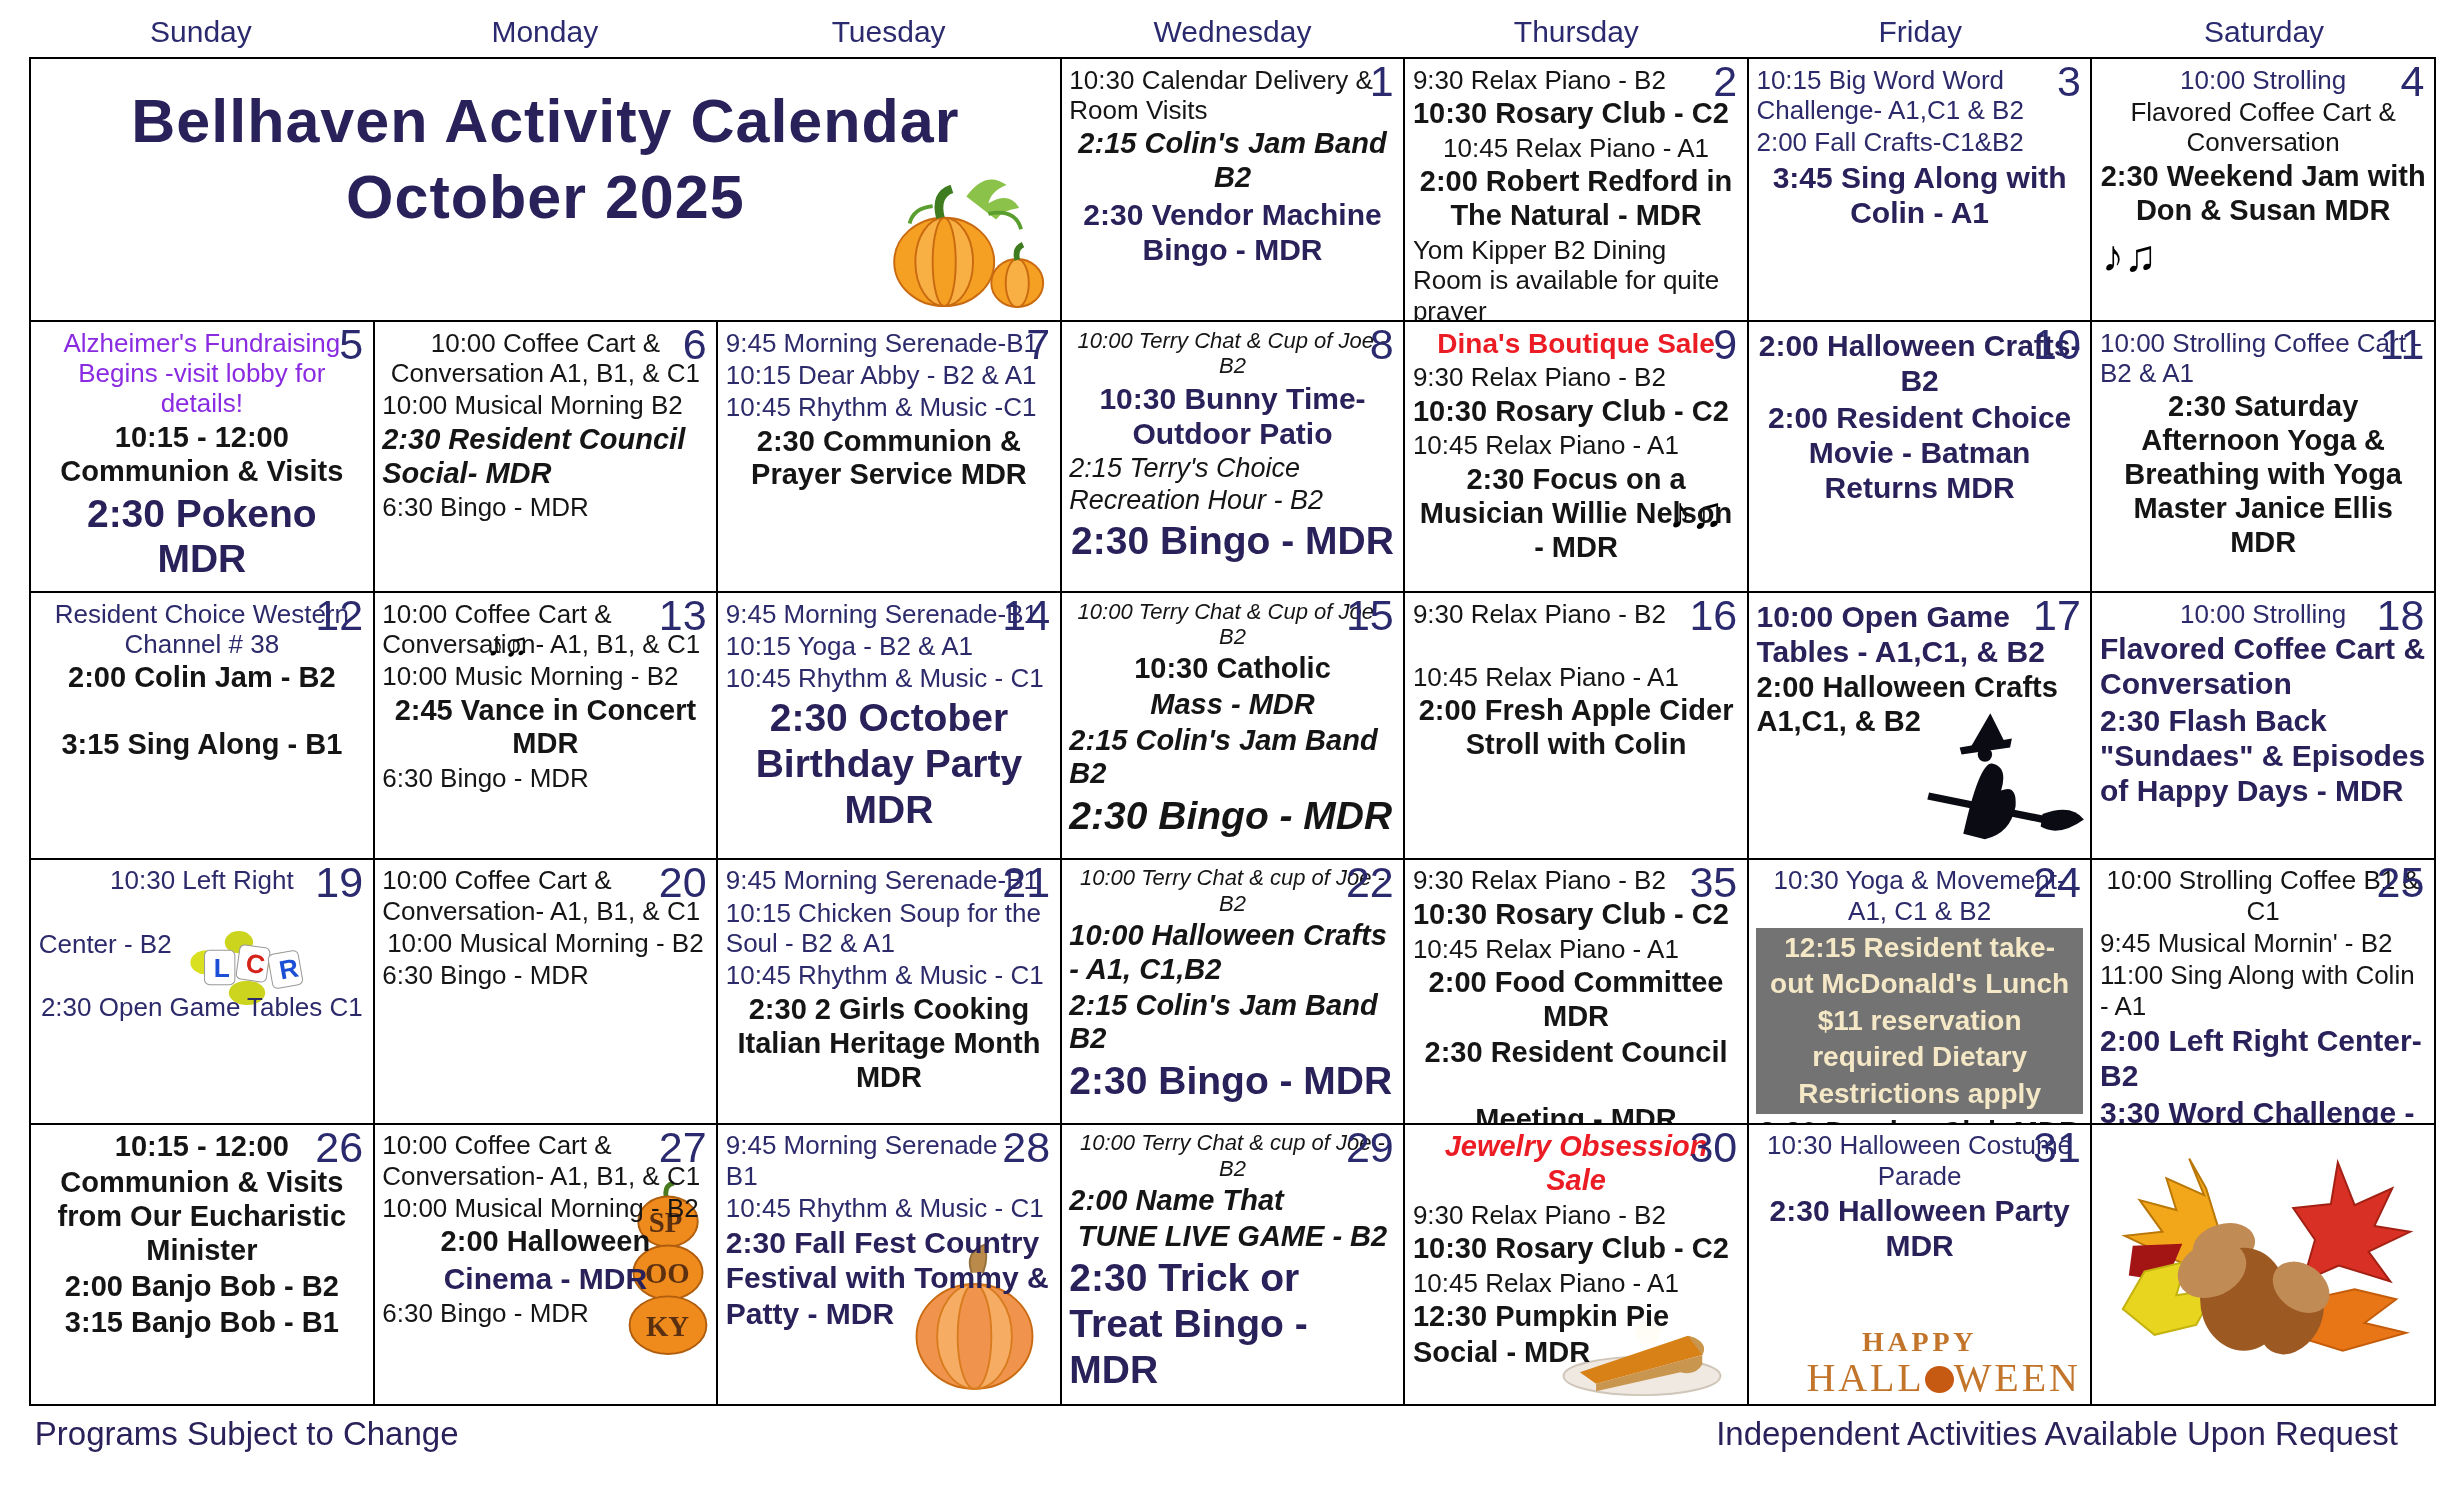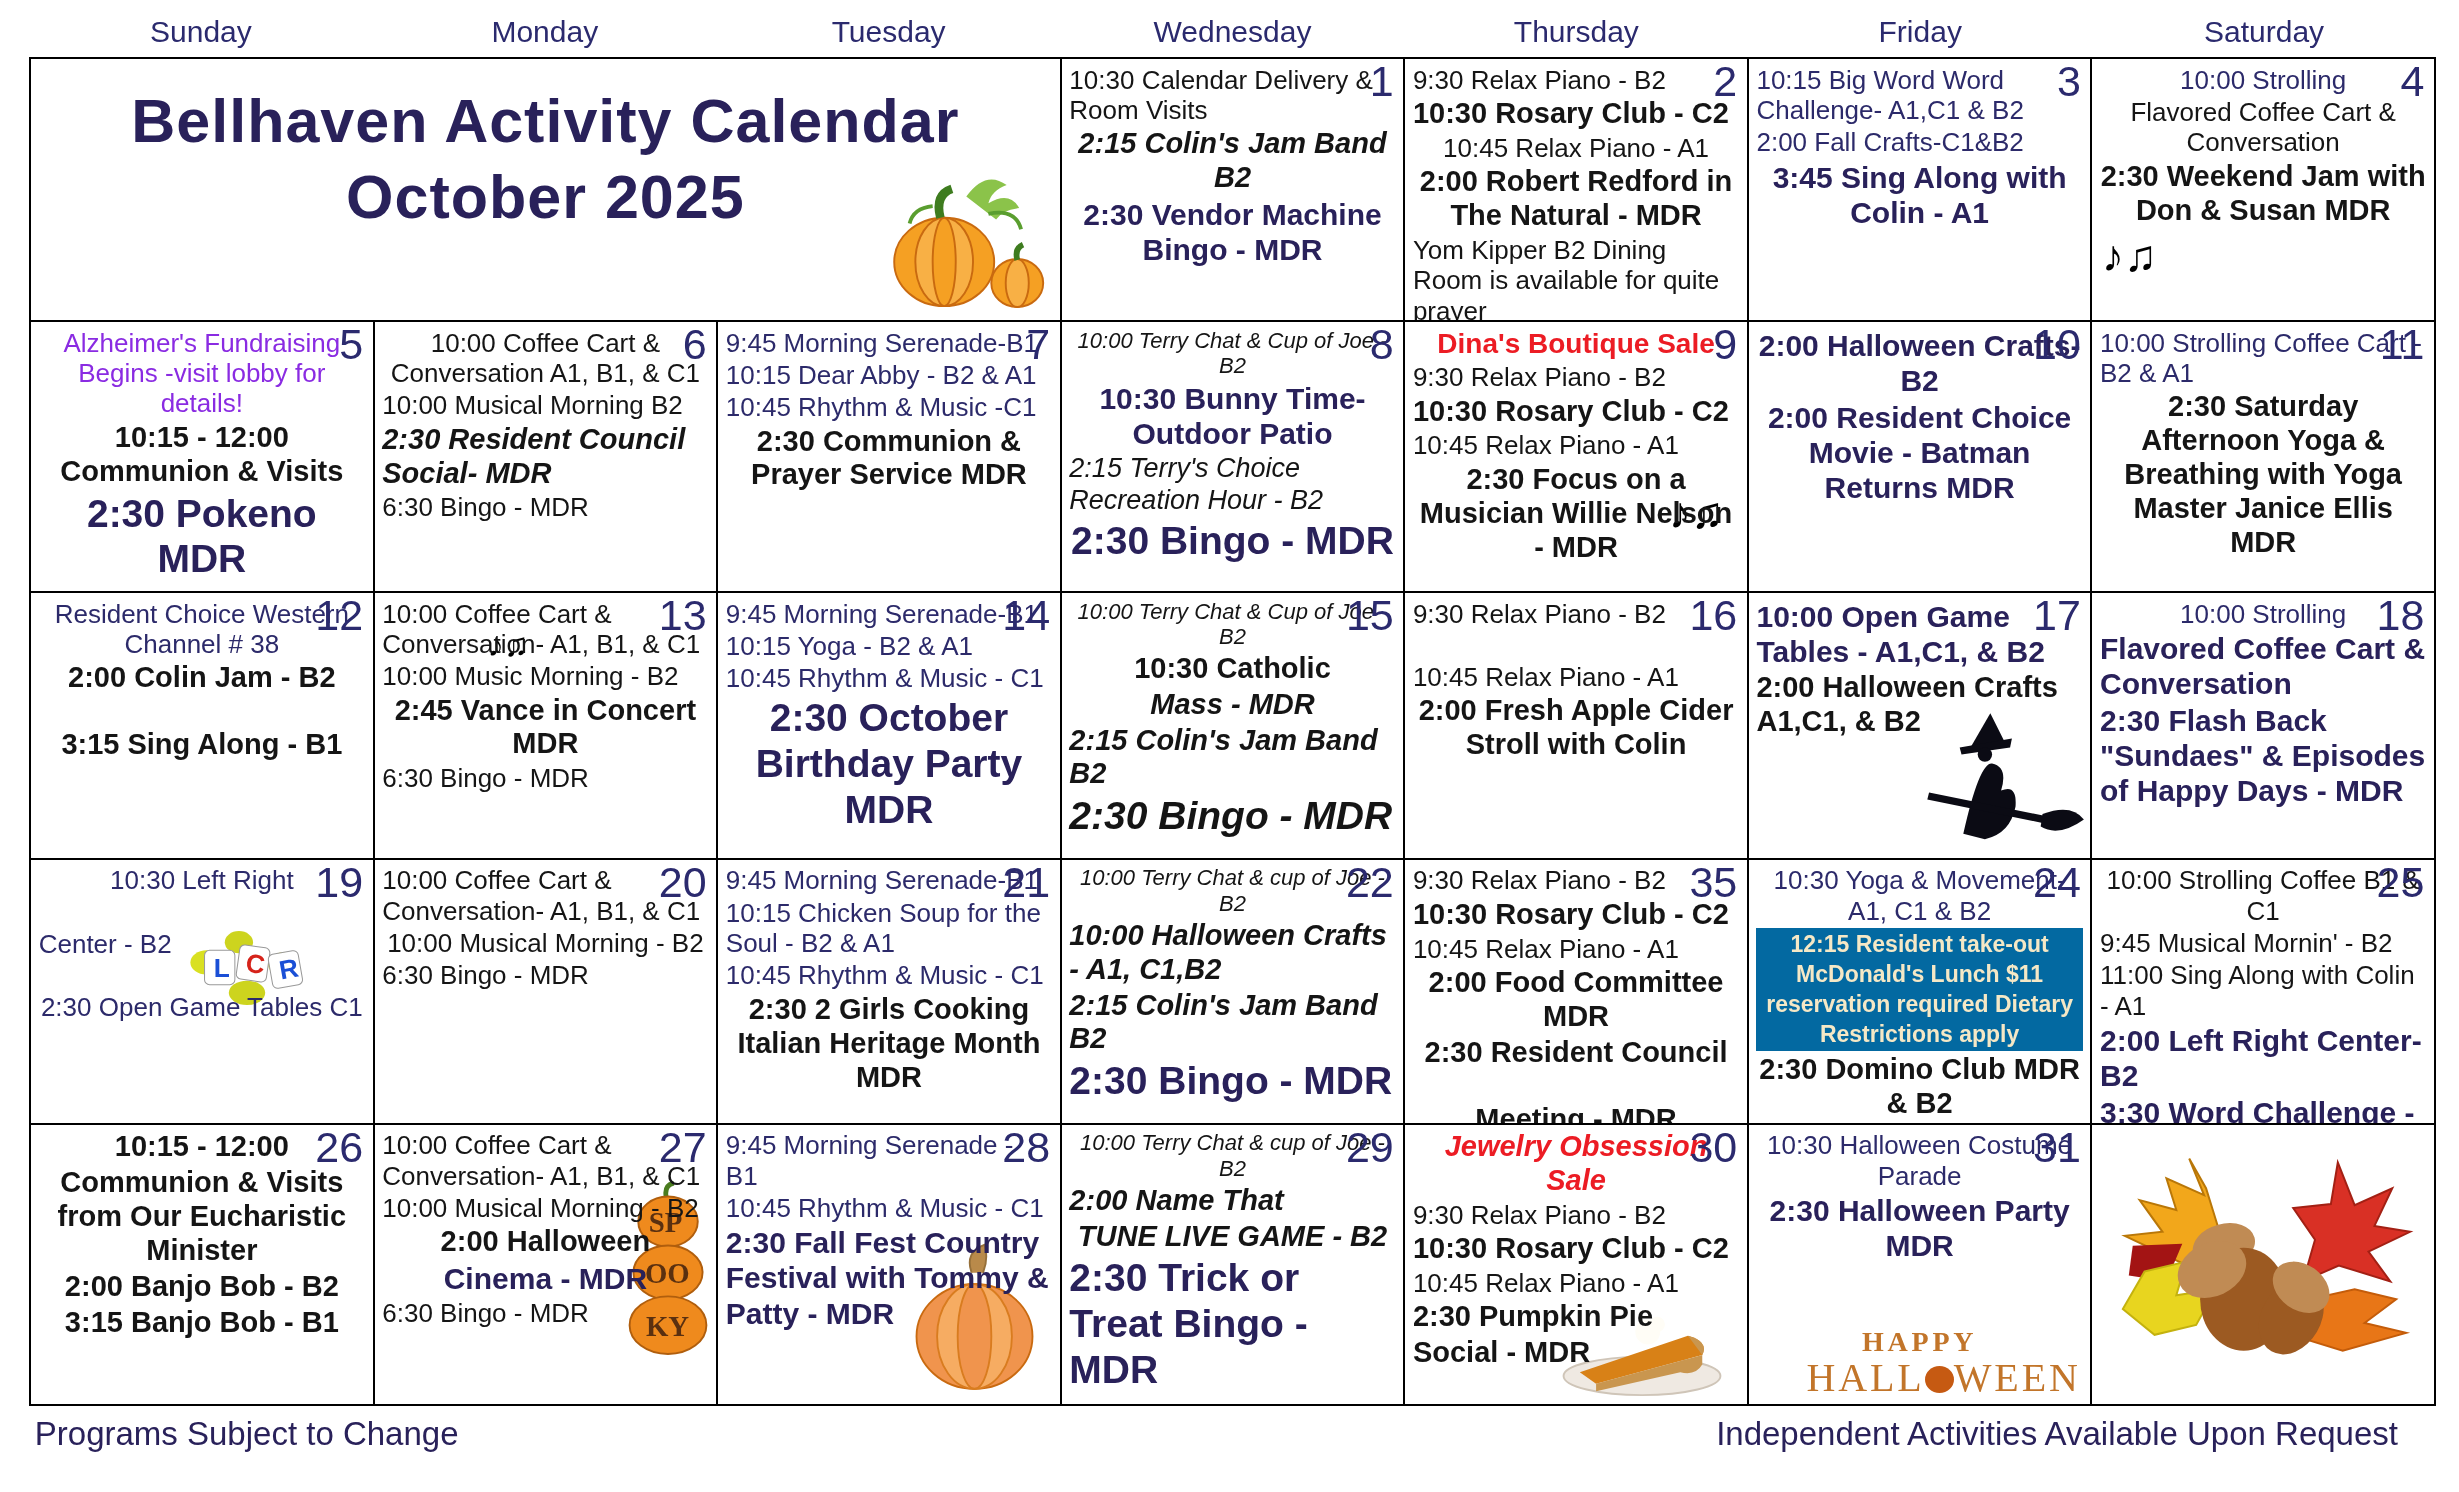--- a/index.html
+++ b/index.html
@@ -18,21 +18,21 @@
   .a-l { text-align:left; }
   .s-rn   { color:#2c2a6a; }
   .s-rb   { font-weight:bold; font-size:29px; }
   .s-bn   { font-weight:bold; color:#29215a; font-size:30px; }
   .s-bi   { font-weight:bold; font-style:italic; font-size:29px; }
   .s-i    { font-style:italic; font-size:27px; }
   .s-is   { font-style:italic; font-size:22px; }
   .s-purple { color:#8a2be2; font-size:26px; }
   .s-redb  { color:#ec1c24; font-weight:bold; font-size:28px; }
   .s-redbi { color:#ec1c24; font-weight:bold; font-style:italic; font-size:29px; }
-  .s-hl { background:#0369a1; color:#f5e8c6; font-weight:bold; font-size:23px;
+  .s-hl { background:#737373; color:#f5e8c6; font-weight:bold; font-size:28px;
           display:inline-block; padding:1.9px 9.6px; line-height:1.3; }
   .lg { font-size:39px !important; }
   .gap { margin-top:33px; }
   .art { position:absolute; z-index:1; }
   .art-pumpkins-title { right:11.5px; bottom:3.8px; }
   .art-music-notes { font-size:44px; color:#000; line-height:1; }
   .c-4 .art-music-notes { left:9.6px; bottom:42px; }
   .c-9 .art-music-notes { right:23px; bottom:56px; }
   .c-13 .art-music-notes { left:113px; top:35px; font-size:33px; }
   .art-witch { right:1.9px; bottom:3.8px; }
@@ -308,21 +308,21 @@
         <div class="ev s-bi a-l">2:00 Name That</div>
         <div class="ev s-bi">TUNE LIVE GAME - B2</div>
         <div class="ev s-bn a-l lg">2:30 Trick or Treat Bingo - MDR</div>
       </div>
       <div class="cell c-30">
         <div class="daynum">30</div>
         <div class="ev s-redbi">Jewelry Obsession Sale</div>
         <div class="ev s-r a-l">9:30 Relax Piano - B2</div>
         <div class="ev s-rb a-l">10:30 Rosary Club - C2</div>
         <div class="ev s-r a-l">10:45 Relax Piano - A1</div>
-        <div class="ev s-rb a-l">2:30 Pumpkin Pie</div>
+        <div class="ev s-rb a-l">12:30 Pumpkin Pie</div>
         <div class="ev s-rb a-l">Social - MDR</div>
         <div class="art art-pie"><svg width="178" height="110" viewBox="0 0 180 115">
             <ellipse cx="90" cy="92" rx="82" ry="20" fill="#efe9e2" stroke="#cfc5b8" stroke-width="2"></ellipse>
             <path d="M25 88 L138 50 Q160 56 153 70 L42 100 Z" fill="#d88117"></path>
             <path d="M138 50 Q160 56 153 70 L153 80 Q146 92 130 88 L42 108 L42 100 L153 70" fill="#c9964f"></path>
             <circle cx="96" cy="46" r="13" fill="#fffdf6"></circle>
             <circle cx="106" cy="38" r="8" fill="#fffdf6"></circle>
           </svg></div>
       </div>
       <div class="cell c-31">

